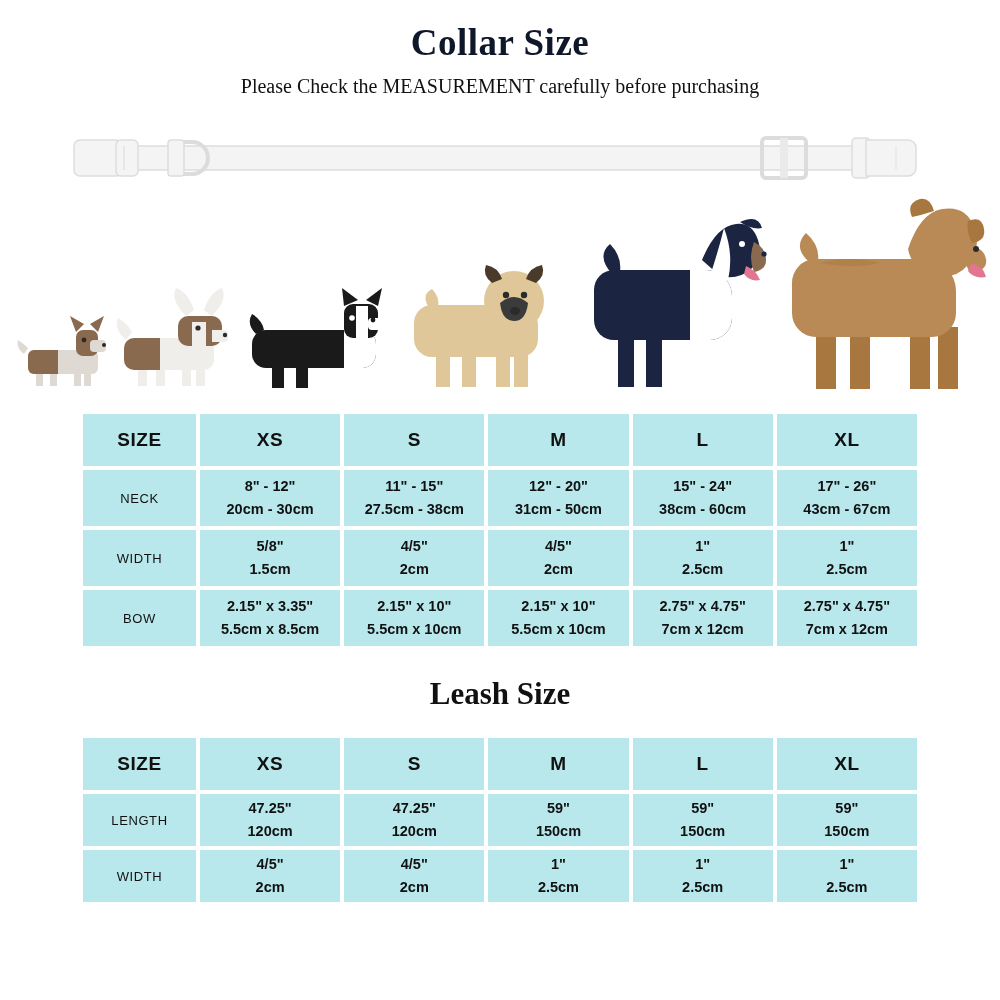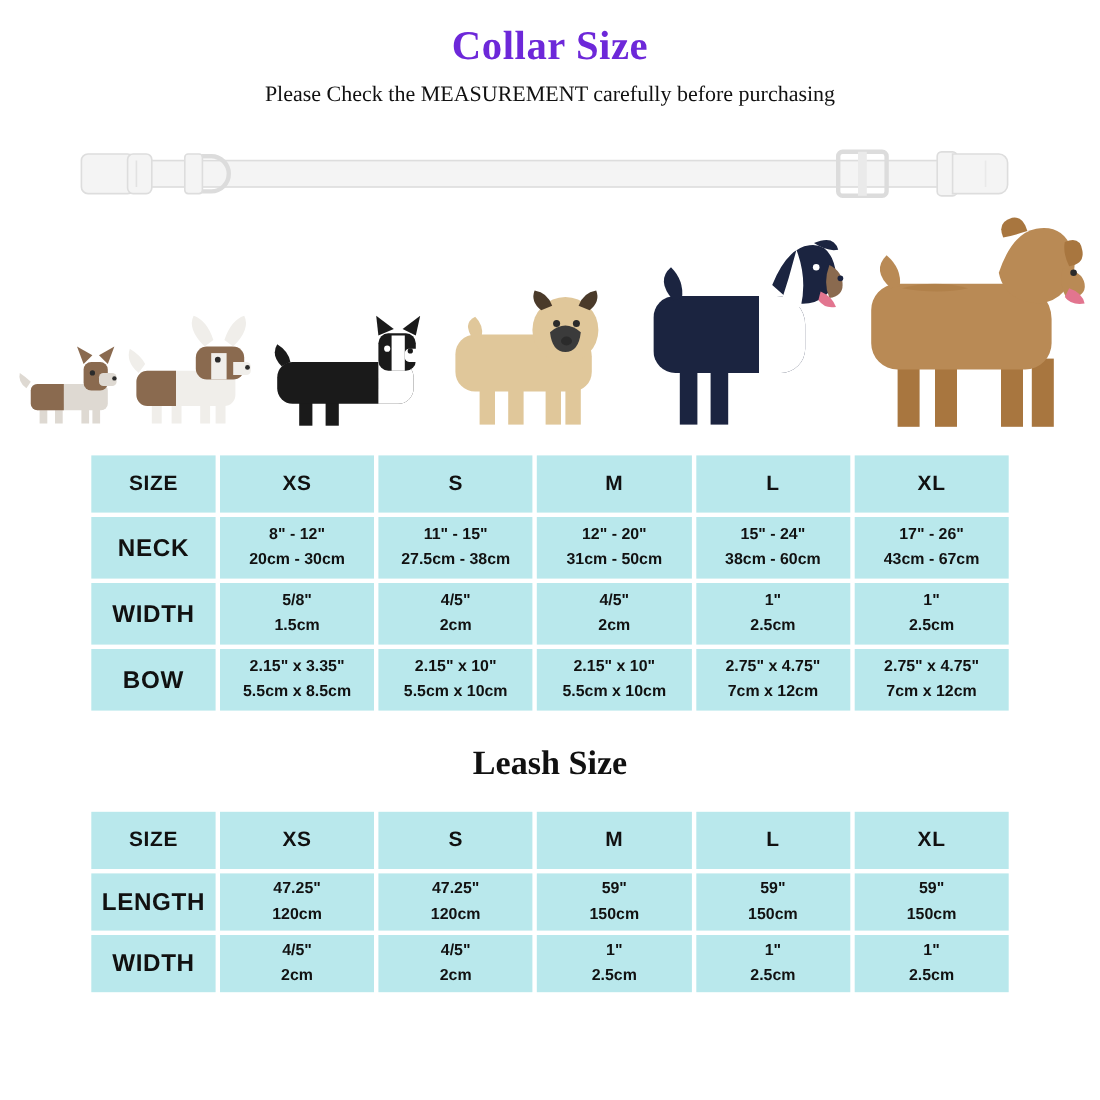--- a/index.html
+++ b/index.html
@@ -17,21 +17,21 @@
     position: relative;
     width: 1000px;
     height: 1000px;
   }
 
   
   .title {
     text-align: center;
     font-family: "Liberation Serif", serif;
     font-size: 37px;
-    color: #6d28d9;
+    color: #0f172a;
     letter-spacing: 0.5px;
     margin: 0;
     padding-top: 22px;
     line-height: 1.15;
   }
   .subtitle {
     text-align: center;
     font-family: "Liberation Serif", serif;
     font-size: 20px;
     color: #111111;
@@ -88,22 +88,22 @@
     color: #111111;
     font-size: 15px;
     font-weight: bold;
     padding: 0;
   }
   .collar-table td { height: 56px; }
   .collar-table tr.header-row td { height: 52px; }
   .leash-table td { height: 52px; }
 
   .rowlabel {
-    font-size: 22px;
-    font-weight: bold;
+    font-size: 13px;
+    font-weight: normal;
     letter-spacing: 0.6px;
   }
   .hdr {
     font-size: 19px;
     font-weight: bold;
     letter-spacing: 0.6px;
   }
   .cell-line {
     display: block;
     line-height: 1.55;

